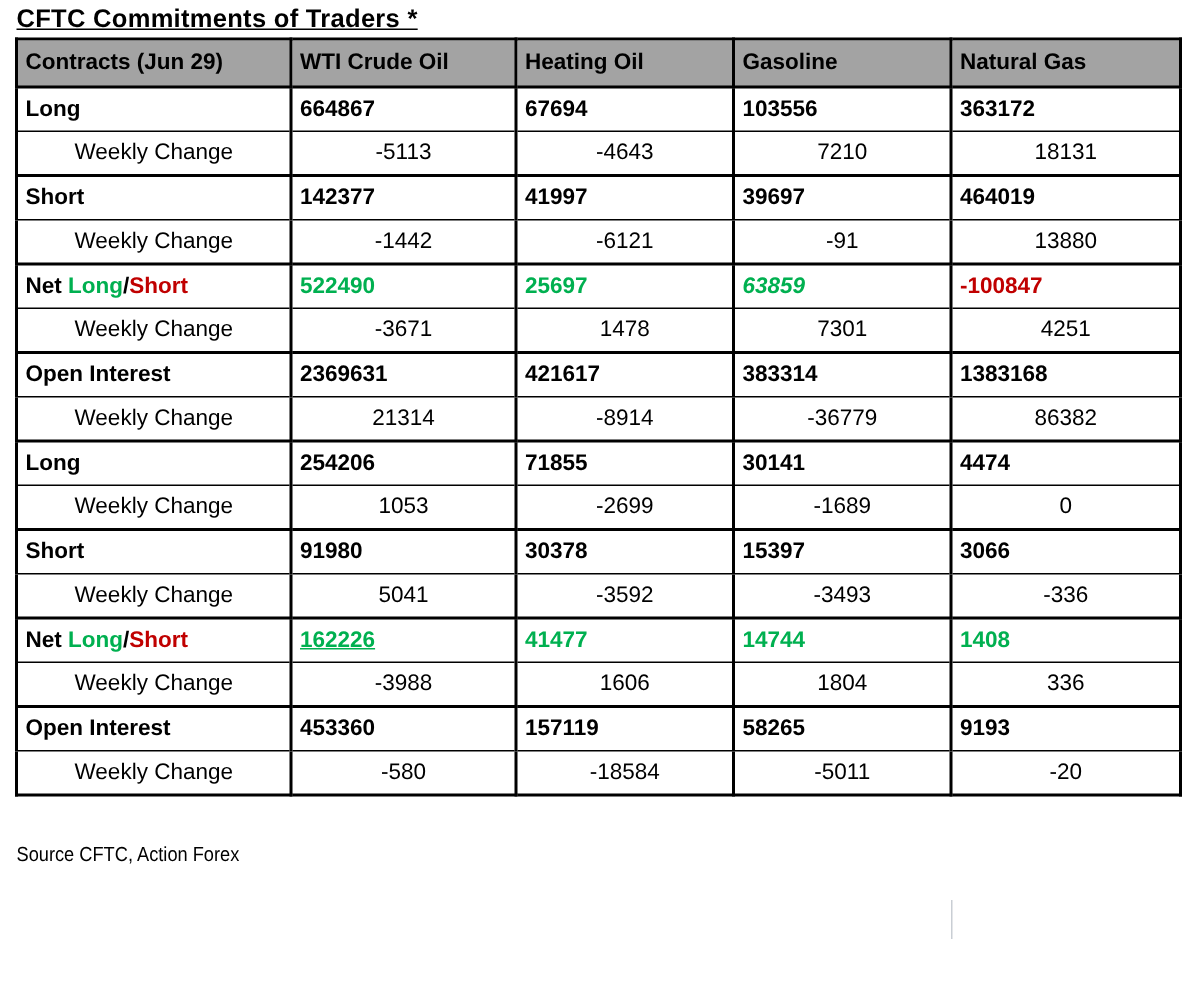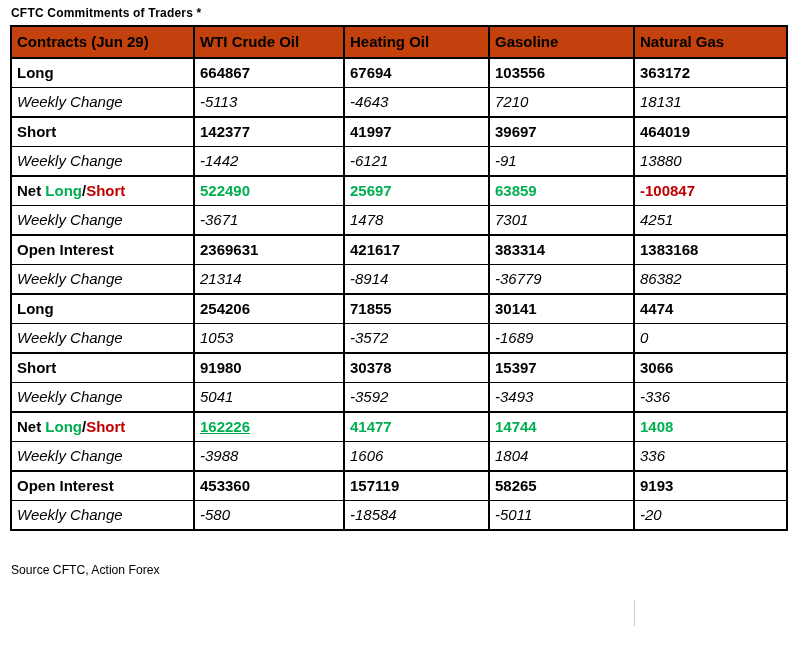--- a/index.html
+++ b/index.html
@@ -2,36 +2,36 @@
 <html><head>
 <meta charset="utf-8">
 <style>
   html,body { margin:0; padding:0; }
   body {
     width:802px; height:660px; background:#ffffff; position:relative;
     font-family:"Liberation Sans", sans-serif; color:#000;
     overflow:hidden;
   }
   .title {
-    font-weight:bold; font-size:12px; line-height:20px;
-    margin:3px 0 2px 11px; letter-spacing:0.2px;
+    font-weight:bold; font-size:17px; line-height:20px;
+    margin:3px 0 2px 11px; letter-spacing:0.2px;text-decoration:underline;
   }
   table.cot {
     border-collapse:collapse; table-layout:fixed;
     margin-left:10px; width:776px;
   }
   table.cot td {
     border:2px solid #000;
     height:28px; font-size:15px; line-height:16px;
     padding:0 5px; vertical-align:middle;
     white-space:nowrap; overflow:hidden;
   }
-  tr.head td { background:#c2410c; font-weight:bold; height:30px; }
+  tr.head td { background:#a3a3a3; font-weight:bold; height:30px; }
   tr.main td { font-weight:bold; border-bottom-width:1px; }
-  tr.weekly td { font-style:italic; text-align:left; border-top-width:1px; }
+  tr.weekly td { text-align:center; border-top-width:1px; }
   td.upright { font-style:normal; }
   .footer { margin:26px 0 0 11px; font-size:13.5px; }
   .footer .line { display:block; line-height:25px; }
   .footer .squeeze { display:inline-block; transform:scaleX(0.9); transform-origin:0 50%; white-space:nowrap; }
   .artifact-line {
     position:absolute; left:634px; top:600px; width:1px; height:26px;
     background:#c9ced4;
   }
 </style>
 </head>
@@ -81,21 +81,21 @@
     <td>Weekly Change</td>
     <td>-1442</td>
     <td>-6121</td>
     <td>-91</td>
     <td>13880</td>
   </tr>
   <tr class="main">
     <td><span style="color: rgb(0, 0, 0);">Net </span><span style="color: rgb(0, 176, 80);">Long</span><span style="color: rgb(0, 0, 0);">/</span><span style="color: rgb(192, 0, 0);">Short</span></td>
     <td style="color: rgb(0, 176, 80);">522490</td>
     <td style="color: rgb(0, 176, 80);">25697</td>
-    <td style="color: rgb(0, 176, 80);">63859</td>
+    <td style="color: rgb(0, 176, 80); font-style: italic;">63859</td>
     <td style="color: rgb(192, 0, 0);">-100847</td>
   </tr>
   <tr class="weekly">
     <td>Weekly Change</td>
     <td>-3671</td>
     <td>1478</td>
     <td>7301</td>
     <td>4251</td>
   </tr>
   <tr class="main">
@@ -116,21 +116,21 @@
   <tr class="main">
     <td>Long</td>
     <td>254206</td>
     <td>71855</td>
     <td>30141</td>
     <td>4474</td>
   </tr>
   <tr class="weekly">
     <td>Weekly Change</td>
     <td>1053</td>
-    <td>-3572</td>
+    <td>-2699</td>
     <td>-1689</td>
     <td>0</td>
   </tr>
   <tr class="main">
     <td>Short</td>
     <td>91980</td>
     <td>30378</td>
     <td>15397</td>
     <td>3066</td>
   </tr>

